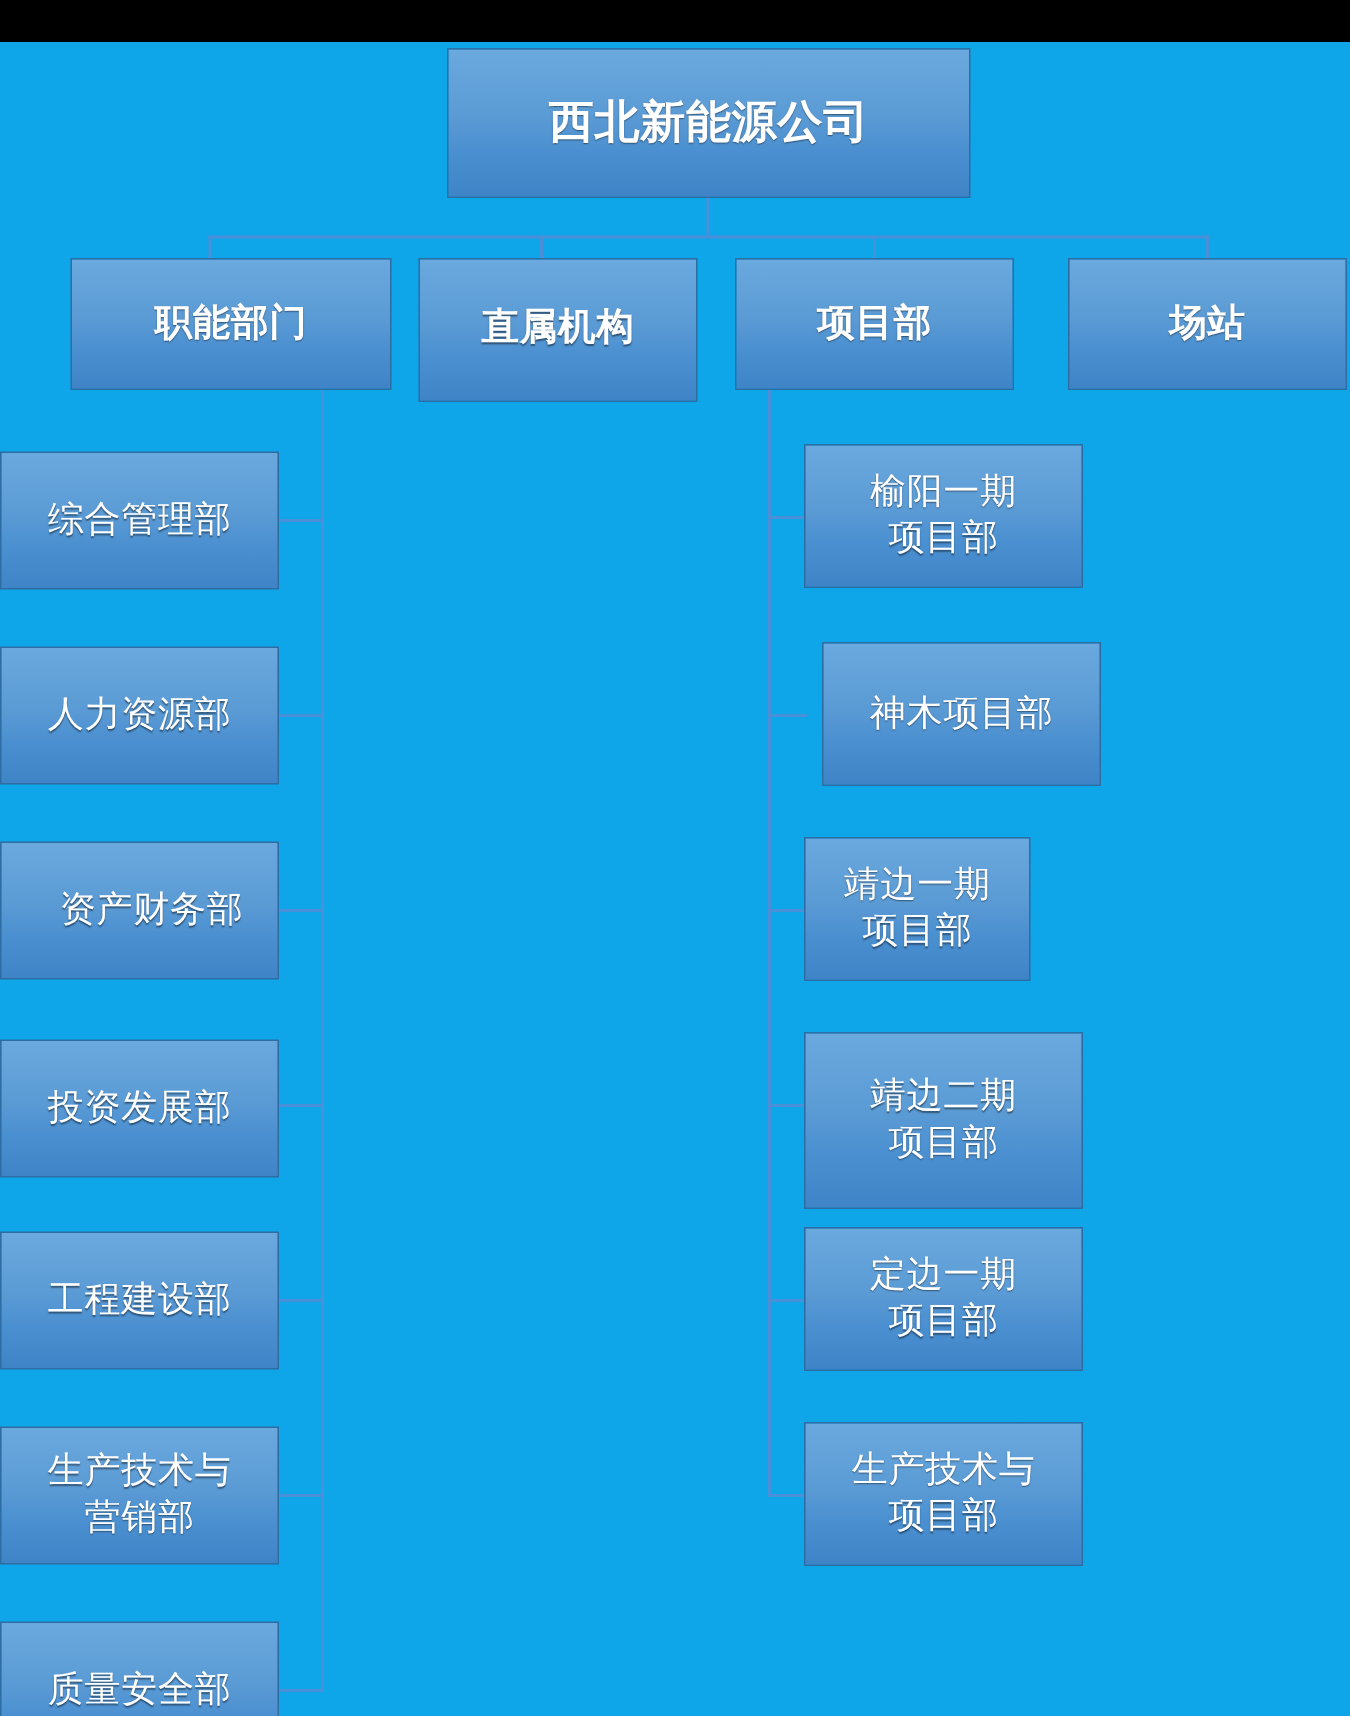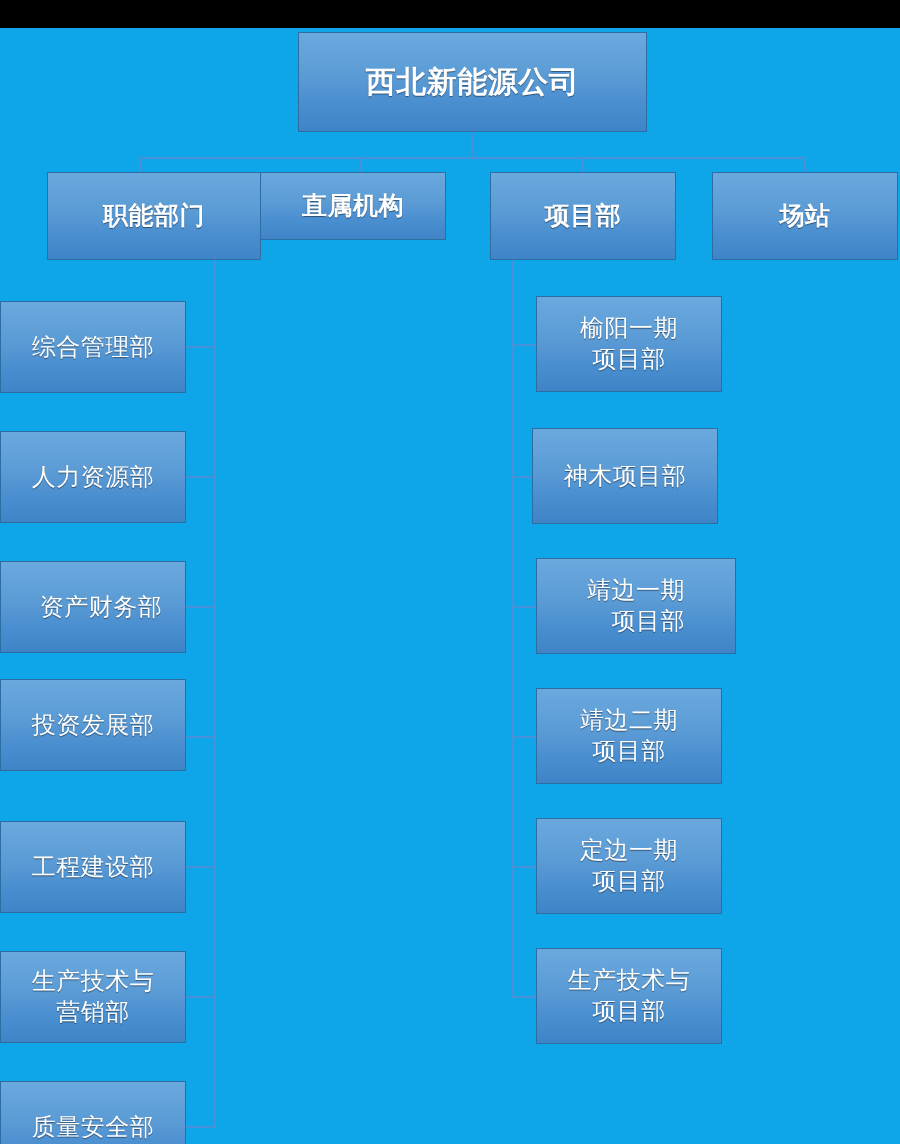--- a/index.html
+++ b/index.html
@@ -67,62 +67,62 @@
   <div class="line v" style="left:471px; top:104px; width:2px; height:26px;"></div>
 
   <div class="line h" style="left:139px; top:129px; width:667px; height:2px;"></div>
 
   <div class="line v" style="left:139px; top:129px; width:2px; height:15px;"></div>
   <div class="line v" style="left:360px; top:129px; width:2px; height:15px;"></div>
   <div class="line v" style="left:582px; top:129px; width:2px; height:15px;"></div>
   <div class="line v" style="left:804px; top:129px; width:2px; height:15px;"></div>
 
   <div class="node level2" style="left:47px; top:144px; width:214px; height:88px;">职能部门</div>
-  <div class="node level2" style="left:260px; top:144px; width:186px; height:68px;">直属机构</div>
+  <div class="node level2" style="left:279px; top:144px; width:186px; height:96px;font-family:Liberation Mono, monospace;">直属机构</div>
   <div class="node level2" style="left:490px; top:144px; width:186px; height:88px;">项目部</div>
   <div class="node level2" style="left:712px; top:144px; width:186px; height:88px;">场站</div>
 
   <div class="line v" style="left:214px; top:232px; width:2px; height:866px;"></div>
 
   <div class="node leaf" style="left:0px; top:273px; width:186px; height:92px;">综合管理部</div>
   <div class="line h" style="left:186px; top:318px; width:30px; height:2px;"></div>
 
   <div class="node leaf" style="left:0px; top:403px; width:186px; height:92px;">人力资源部</div>
   <div class="line h" style="left:186px; top:448px; width:30px; height:2px;"></div>
 
   <div class="node leaf" style="left:0px; top:533px; width:186px; height:92px;padding-left:16px;">资产财务部</div>
   <div class="line h" style="left:186px; top:578px; width:30px; height:2px;"></div>
 
-  <div class="node leaf" style="left:0px; top:651px; width:186px; height:92px;">投资发展部</div>
+  <div class="node leaf" style="left:0px; top:665px; width:186px; height:92px;">投资发展部</div>
   <div class="line h" style="left:186px; top:708px; width:30px; height:2px;"></div>
 
   <div class="node leaf" style="left:0px; top:793px; width:186px; height:92px;">工程建设部</div>
   <div class="line h" style="left:186px; top:838px; width:30px; height:2px;"></div>
 
   <div class="node leaf" style="left:0px; top:923px; width:186px; height:92px;">生产技术与
 营销部</div>
   <div class="line h" style="left:186px; top:968px; width:30px; height:2px;"></div>
 
   <div class="node leaf" style="left:0px; top:1053px; width:186px; height:92px;">质量安全部</div>
   <div class="line h" style="left:186px; top:1098px; width:30px; height:2px;"></div>
 
   <div class="line v" style="left:512px; top:232px; width:2px; height:738px;"></div>
 
   <div class="node leaf" style="left:536px; top:268px; width:186px; height:96px;">榆阳一期
 项目部</div>
   <div class="line h" style="left:512px; top:316px; width:26px; height:2px;"></div>
 
-  <div class="node leaf" style="left:532px; top:400px; width:186px; height:96px;">神木项目部</div>
+  <div class="node leaf" style="left:548px; top:400px; width:186px; height:96px;">神木项目部</div>
   <div class="line h" style="left:512px; top:448px; width:26px; height:2px;"></div>
 
-  <div class="node leaf" style="left:536px; top:530px; width:200px; height:96px;text-align:right;">靖边一期
+  <div class="node leaf" style="left:536px; top:530px; width:151px; height:96px;">靖边一期
 项目部</div>
   <div class="line h" style="left:512px; top:578px; width:26px; height:2px;"></div>
 
-  <div class="node leaf" style="left:536px; top:660px; width:186px; height:96px;">靖边二期
+  <div class="node leaf" style="left:536px; top:660px; width:186px; height:118px;">靖边二期
 项目部</div>
   <div class="line h" style="left:512px; top:708px; width:26px; height:2px;"></div>
 
   <div class="node leaf" style="left:536px; top:790px; width:186px; height:96px;">定边一期
 项目部</div>
   <div class="line h" style="left:512px; top:838px; width:26px; height:2px;"></div>
 
   <div class="node leaf" style="left:536px; top:920px; width:186px; height:96px;">生产技术与
 项目部</div>
   <div class="line h" style="left:512px; top:968px; width:26px; height:2px;"></div>

